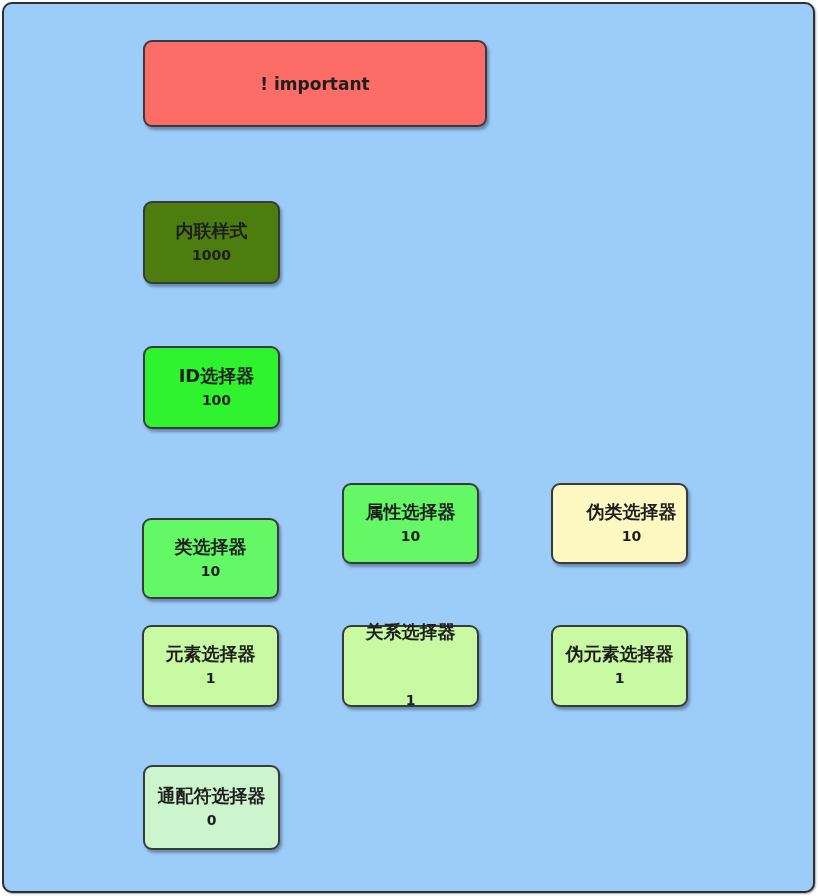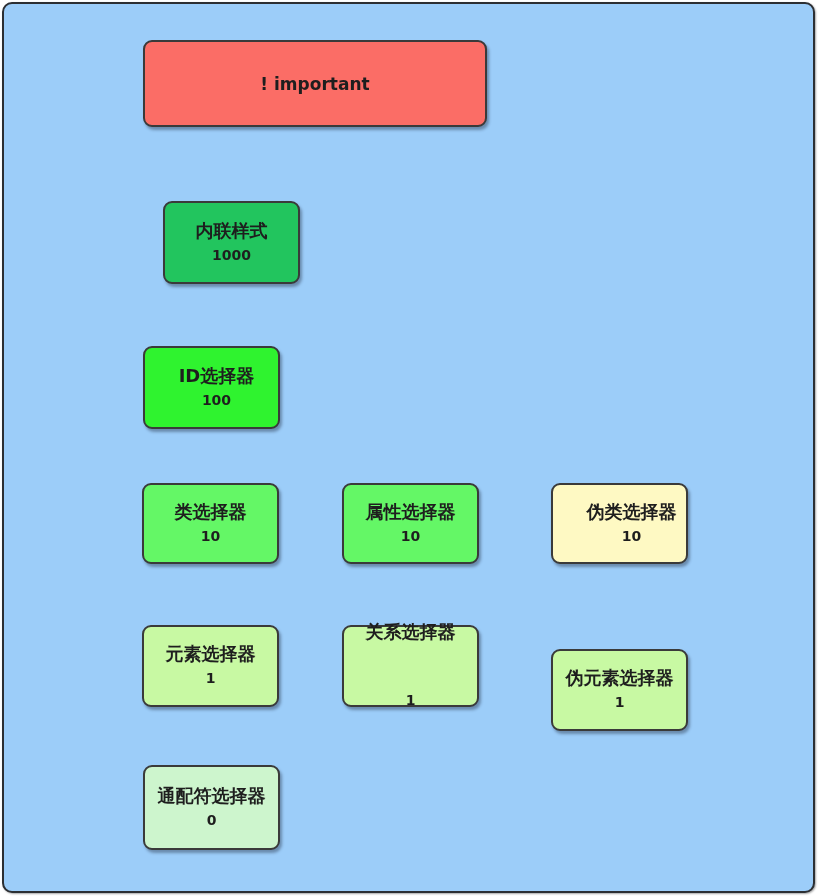--- a/index.html
+++ b/index.html
@@ -78,31 +78,31 @@
 </style>
 </head>
 <body>
 
 <div class="frame" style="background-color: rgb(156, 205, 249);"></div>
 
 <div class="node n-important" style="background-color: rgb(251, 109, 102);">
   <span class="line1">! important</span>
 </div>
 
-<div class="node n-inline" style="background-color: #22c55e; margin-left: 20px;">
+<div class="node n-inline" style="background-color: #4d7c0f;">
   <span class="lbl">内联样式</span>
   <span class="val">1000</span>
 </div>
 
 <div class="node n-id" style="background-color: rgb(47, 243, 47); padding-left: 10px;">
   <span class="lbl">ID选择器</span>
   <span class="val">100</span>
 </div>
 
-<div class="node n-class" style="background-color: rgb(100, 247, 102);">
+<div class="node n-class" style="background-color: rgb(100, 247, 102); margin-top: 35px;">
   <span class="lbl">类选择器</span>
   <span class="val">10</span>
 </div>
 
 <div class="node n-attr" style="background-color: rgb(100, 247, 102);">
   <span class="lbl">属性选择器</span>
   <span class="val">10</span>
 </div>
 
 <div class="node n-pclass" style="background-color: #fef9c3; padding-left: 24px;">
@@ -113,21 +113,21 @@
 <div class="node n-element" style="background-color: rgb(200, 249, 163);">
   <span class="lbl">元素选择器</span>
   <span class="val">1</span>
 </div>
 
 <div class="node n-relation" style="background-color: rgb(200, 249, 163);">
   <span class="lbl">关系选择器</span>
   <span class="val">1</span>
 </div>
 
-<div class="node n-pelement" style="background-color: rgb(200, 249, 163); margin-top: 24px;">
+<div class="node n-pelement" style="background-color: rgb(200, 249, 163);">
   <span class="lbl">伪元素选择器</span>
   <span class="val">1</span>
 </div>
 
 <div class="node n-wildcard" style="background-color: rgb(205, 245, 205);">
   <span class="lbl">通配符选择器</span>
   <span class="val">0</span>
 </div>
 
 </body></html>

